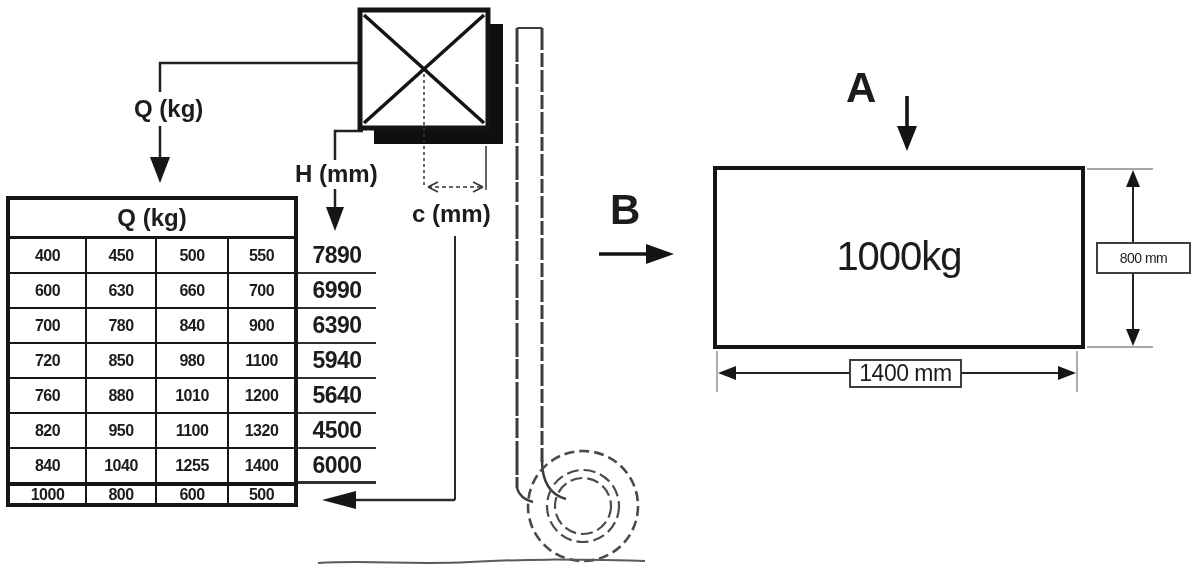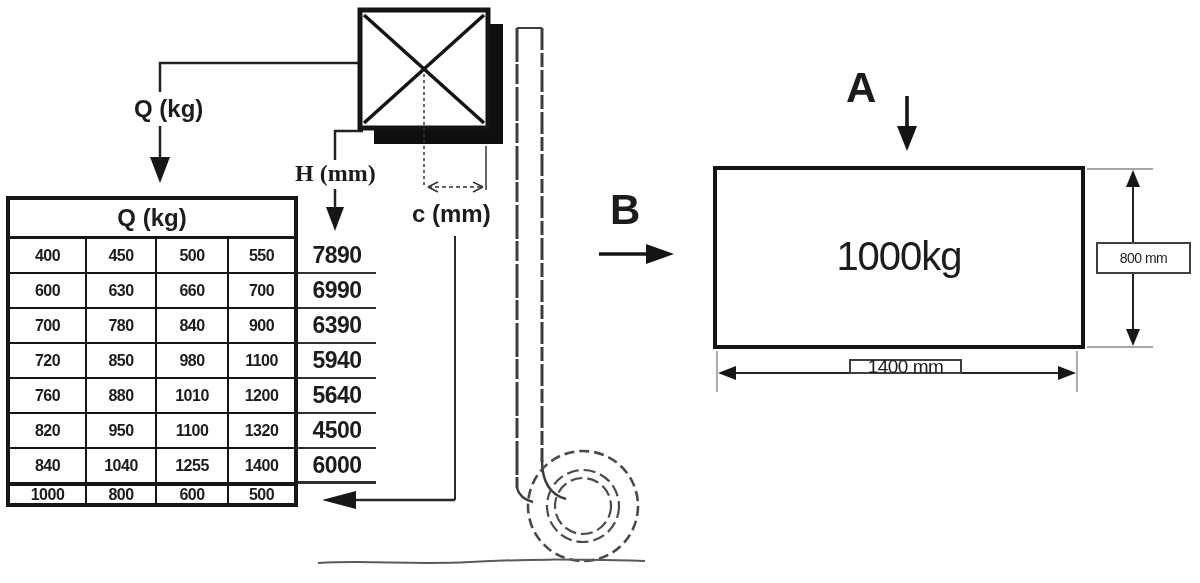--- a/index.html
+++ b/index.html
@@ -38,35 +38,35 @@
     height:35px; box-sizing:border-box; border-bottom:2px solid #2f2f2f;
     display:flex; align-items:center; justify-content:center;
     font-size:23px; font-weight:600; letter-spacing:-0.5px;
   }
   .h-cell:nth-child(7) { border-bottom-width:3px; }
 
   
   .lbl { position:absolute; font-size:24px; font-weight:600; white-space:nowrap; }
   .lbl-big { font-size:42px; font-weight:700; }
   #q-label { left:134px; top:95px; }
-  #h-label { left:295px; top:160px;font-family:Liberation Serif, serif; }
+  #h-label { left:295px; top:160px; }
   #c-label { left:412px; top:200px; }
   #a-label { left:846px; top:64px; }
   #b-label { left:610px; top:186px; }
   #load-label {
     position:absolute; left:715px; top:234px; width:368px; text-align:center;
     font-size:40px; font-weight:400; letter-spacing:-1px;
   }
   .dim-box {
     position:absolute; box-sizing:border-box; background:#fff;
     border:2px solid #3f3f3f; display:flex; align-items:center; justify-content:center;
     font-size:14px; font-weight:400; letter-spacing:-0.5px;
   }
   #dim-800  { left:1096px; top:242px; width:95px;  height:32px; }
-  #dim-1400 { left:849px;  top:359px; width:113px; height:15px; font-size:19px; }
+  #dim-1400 { left:849px;  top:359px; width:113px; height:29px; font-size:23px; }
   #view-caption {
     position:absolute; left:804px; top:428px;
     font-size:35px; font-weight:400; letter-spacing:-0.5px;
   }
 </style>
 </head>
 <body>
 
 <div class="canvas">
 

